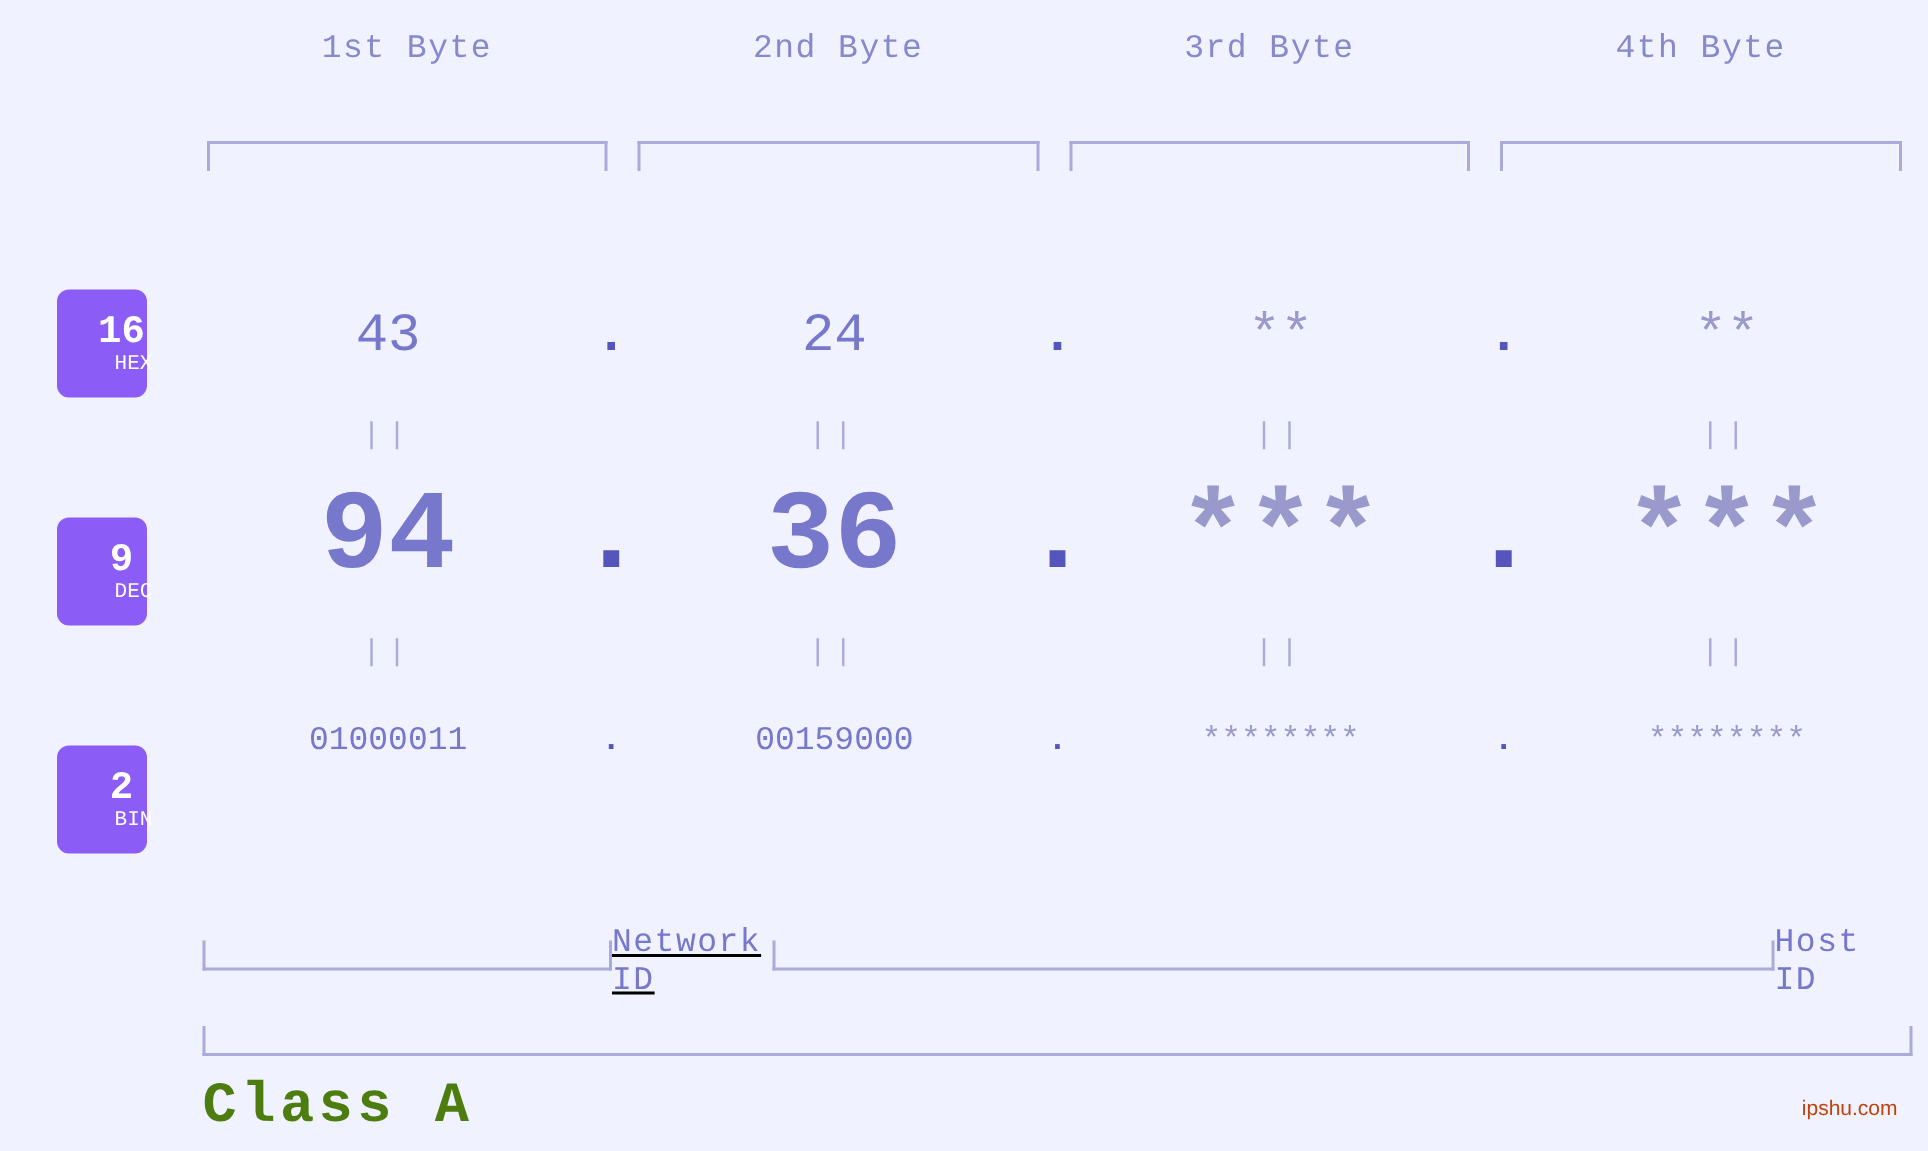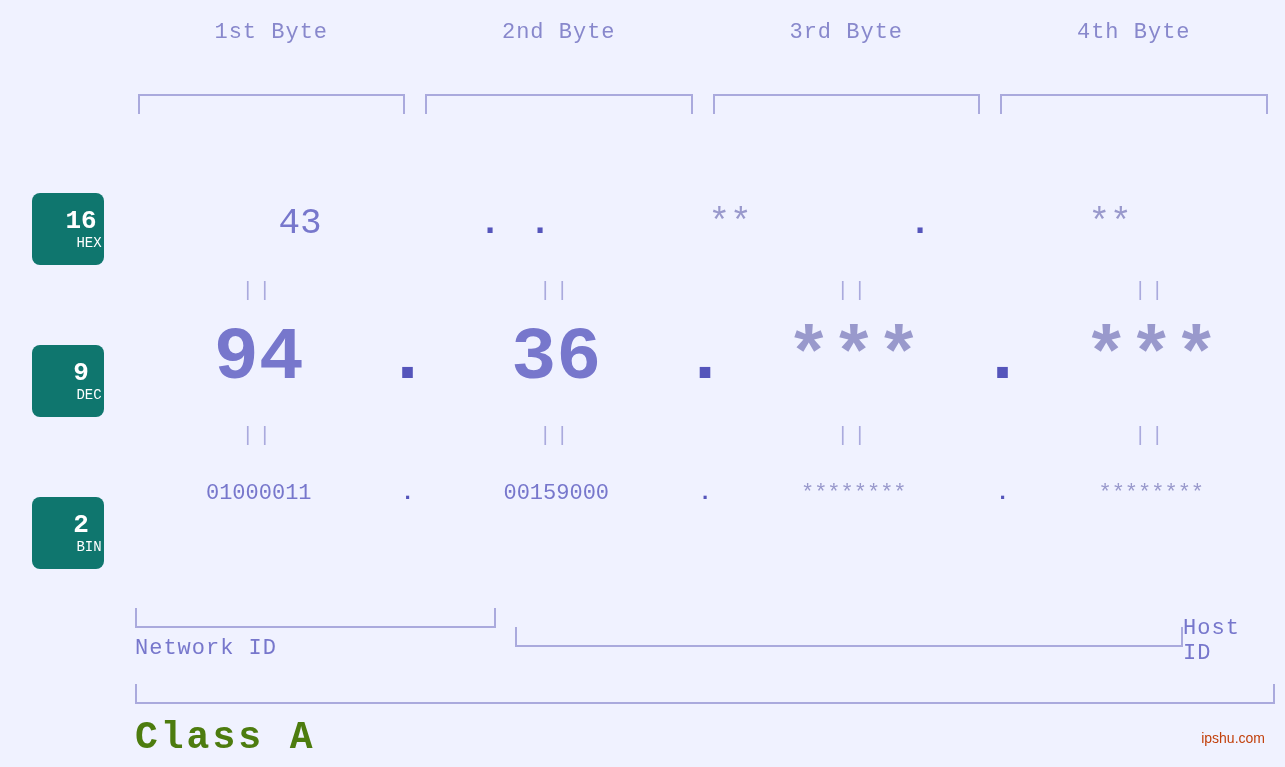--- a/index.html
+++ b/index.html
@@ -70,23 +70,23 @@
     .badges-column {
       width: 135px;
       display: flex;
       flex-direction: column;
       align-items: center;
       gap: 0;
       padding-top: 10px;
     }
 
     .badge {
-      background: #0f766e;
+      background: #8b5cf6;
       color: white;
-      width: 72px;
+      width: 60px;
       height: 72px;
       border-radius: 8px;
       display: flex;
       flex-direction: column;
       align-items: center;
       justify-content: center;
       margin-bottom: 80px;
       padding-left: 27px;
     }
 
@@ -237,20 +237,21 @@
         <span class="badge-number">2</span>
         <span class="badge-label">BIN</span>
       </div>
     </div>
 
     <div class="display-grid">
 
       <div class="value-row hex-row">
         <div class="val-cell hex-val">43</div>
         <div class="dot-cell dot-hex">.</div>
+        <div class="val-cell hex-val">24</div>
         <div class="dot-cell dot-hex">.</div>
         <div class="val-cell hex-val masked">**</div>
         <div class="dot-cell dot-hex">.</div>
         <div class="val-cell hex-val masked">**</div>
       </div>
 
       <div class="sep-row">
         <div class="sep-item">||</div>
         <div style="width:50px;"></div>
         <div class="sep-item">||</div>
@@ -289,21 +290,21 @@
         <div class="dot-cell dot-bin">.</div>
         <div class="val-cell bin-val masked">********</div>
       </div>
 
     </div>
   </div>
 
   <div style="width:1285px; display:flex; flex-direction:column;">
     <div style="display:flex; margin-left:135px; width:1140px;">
 
-      <div style="width:380px; display:flex; flex-direction:column; ">
+      <div style="width:380px; display:flex; flex-direction:row; align-items:center;text-decoration:underline;">
         <div style="width:95%; height:20px; border-bottom:2px solid #aaaadd; border-left:2px solid #aaaadd; border-right:2px solid #aaaadd;"></div>
         <div style="color:#7777cc; font-size:22px; margin-top:8px; font-family:'Courier New',monospace; letter-spacing:1px;">Network ID</div>
       </div>
 
       <div style="flex:1; display:flex; flex-direction:row; align-items:center;">
         <div style="width:95%; height:20px; border-bottom:2px solid #aaaadd; border-left:2px solid #aaaadd; border-right:2px solid #aaaadd;"></div>
         <div style="color:#7777cc; font-size:22px; margin-top:8px; font-family:'Courier New',monospace; letter-spacing:1px;">Host ID</div>
       </div>
     </div>
 

